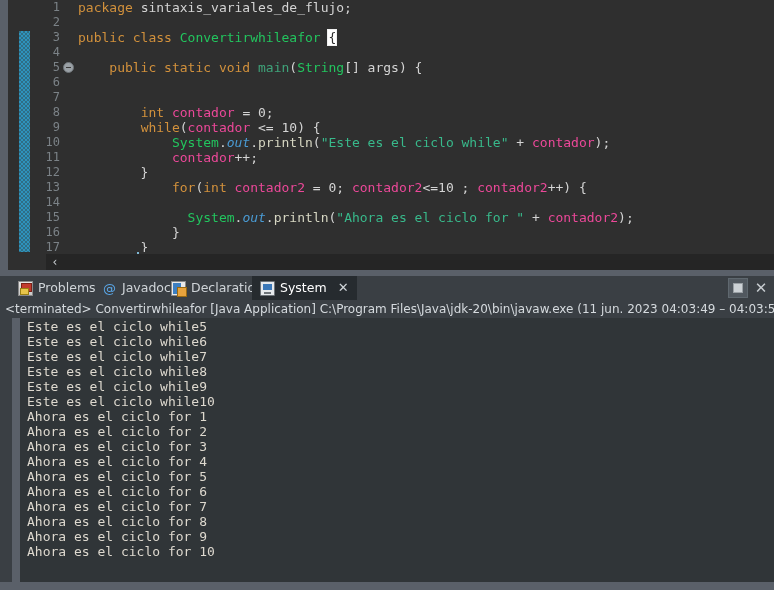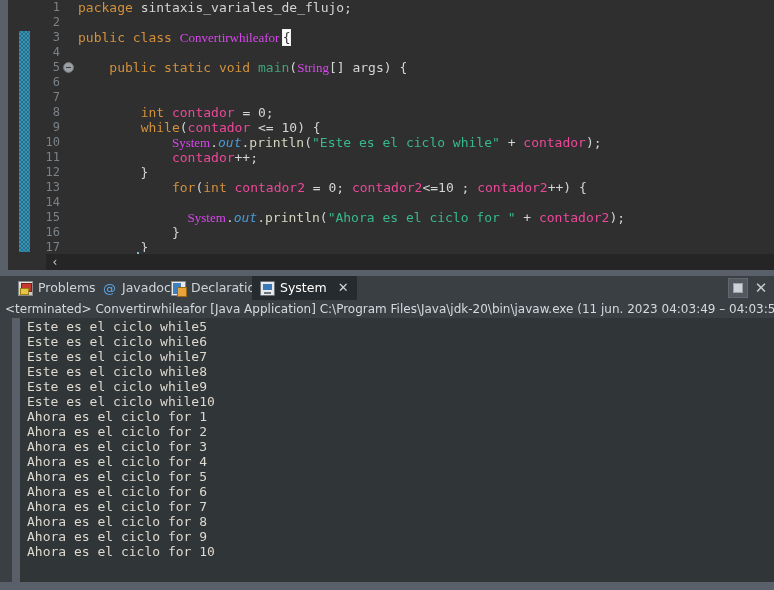--- a/index.html
+++ b/index.html
@@ -89,21 +89,21 @@
   }
   .codetext {
     position: absolute;
     left: 44px; top: 0;
     line-height: 15px;
     color: #d4d4d4;
   }
 
   
   .kw   { color: #d2913c; }        
-  .type { color: #d946ef; font-family: Liberation Serif, serif; }        
+  .type { color: #22c55e; }        
   .str  { color: #38b98b; }
   .plain{ color: #d4d4d4; }
   .var  { color: #ec4899; }        
   .field{ color: #4a9bd4; font-style: italic; }
   .meth { color: #d6d6c2; }
   .greenid { color: #3fa37a; }
 
   .caret-brace {
     background: #ffffff;
     color: #2f2f2f;

